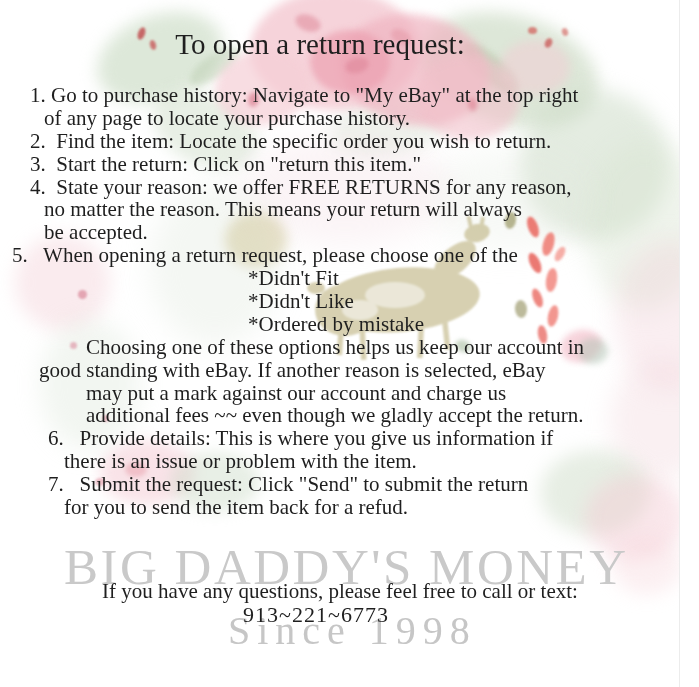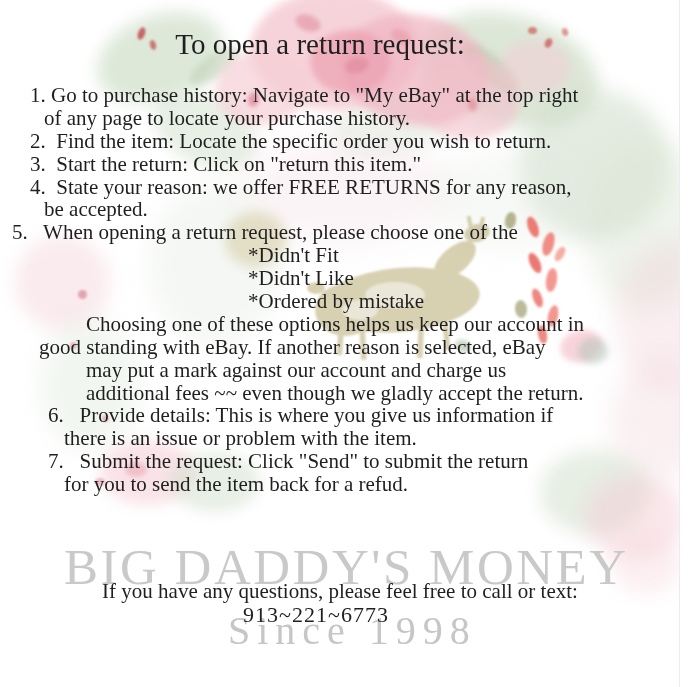--- a/index.html
+++ b/index.html
@@ -139,20 +139,21 @@
   <div class="wm-since">Since 1998</div>
 
   <h1 class="title">To open a return request:</h1>
 
   <div class="body-lines" id="lines">
       <div class="ln ln-step">1. Go to purchase history: Navigate to "My eBay" at the top right</div>
       <div class="ln ln-cont">of any page to locate your purchase history.</div>
       <div class="ln ln-step">2.  Find the item: Locate the specific order you wish to return.</div>
       <div class="ln ln-step">3.  Start the return: Click on "return this item."</div>
       <div class="ln ln-step">4.  State your reason: we offer FREE RETURNS for any reason,</div>
+      <div class="ln ln-cont">no matter the reason. This means your return will always</div>
       <div class="ln ln-cont">be accepted.</div>
       <div class="ln ln-step5">5.   When opening a return request, please choose one of the</div>
       <div class="ln ln-option">*Didn't Fit</div>
       <div class="ln ln-option">*Didn't Like</div>
       <div class="ln ln-option">*Ordered by mistake</div>
       <div class="ln ln-para">Choosing one of these options helps us keep our account in</div>
       <div class="ln ln-para2">good standing with eBay. If another reason is selected, eBay</div>
       <div class="ln ln-para">may put a mark against our account and charge us</div>
       <div class="ln ln-para">additional fees ~~ even though we gladly accept the return.</div>
       <div class="ln ln-step67">6.   Provide details: This is where you give us information if</div>

